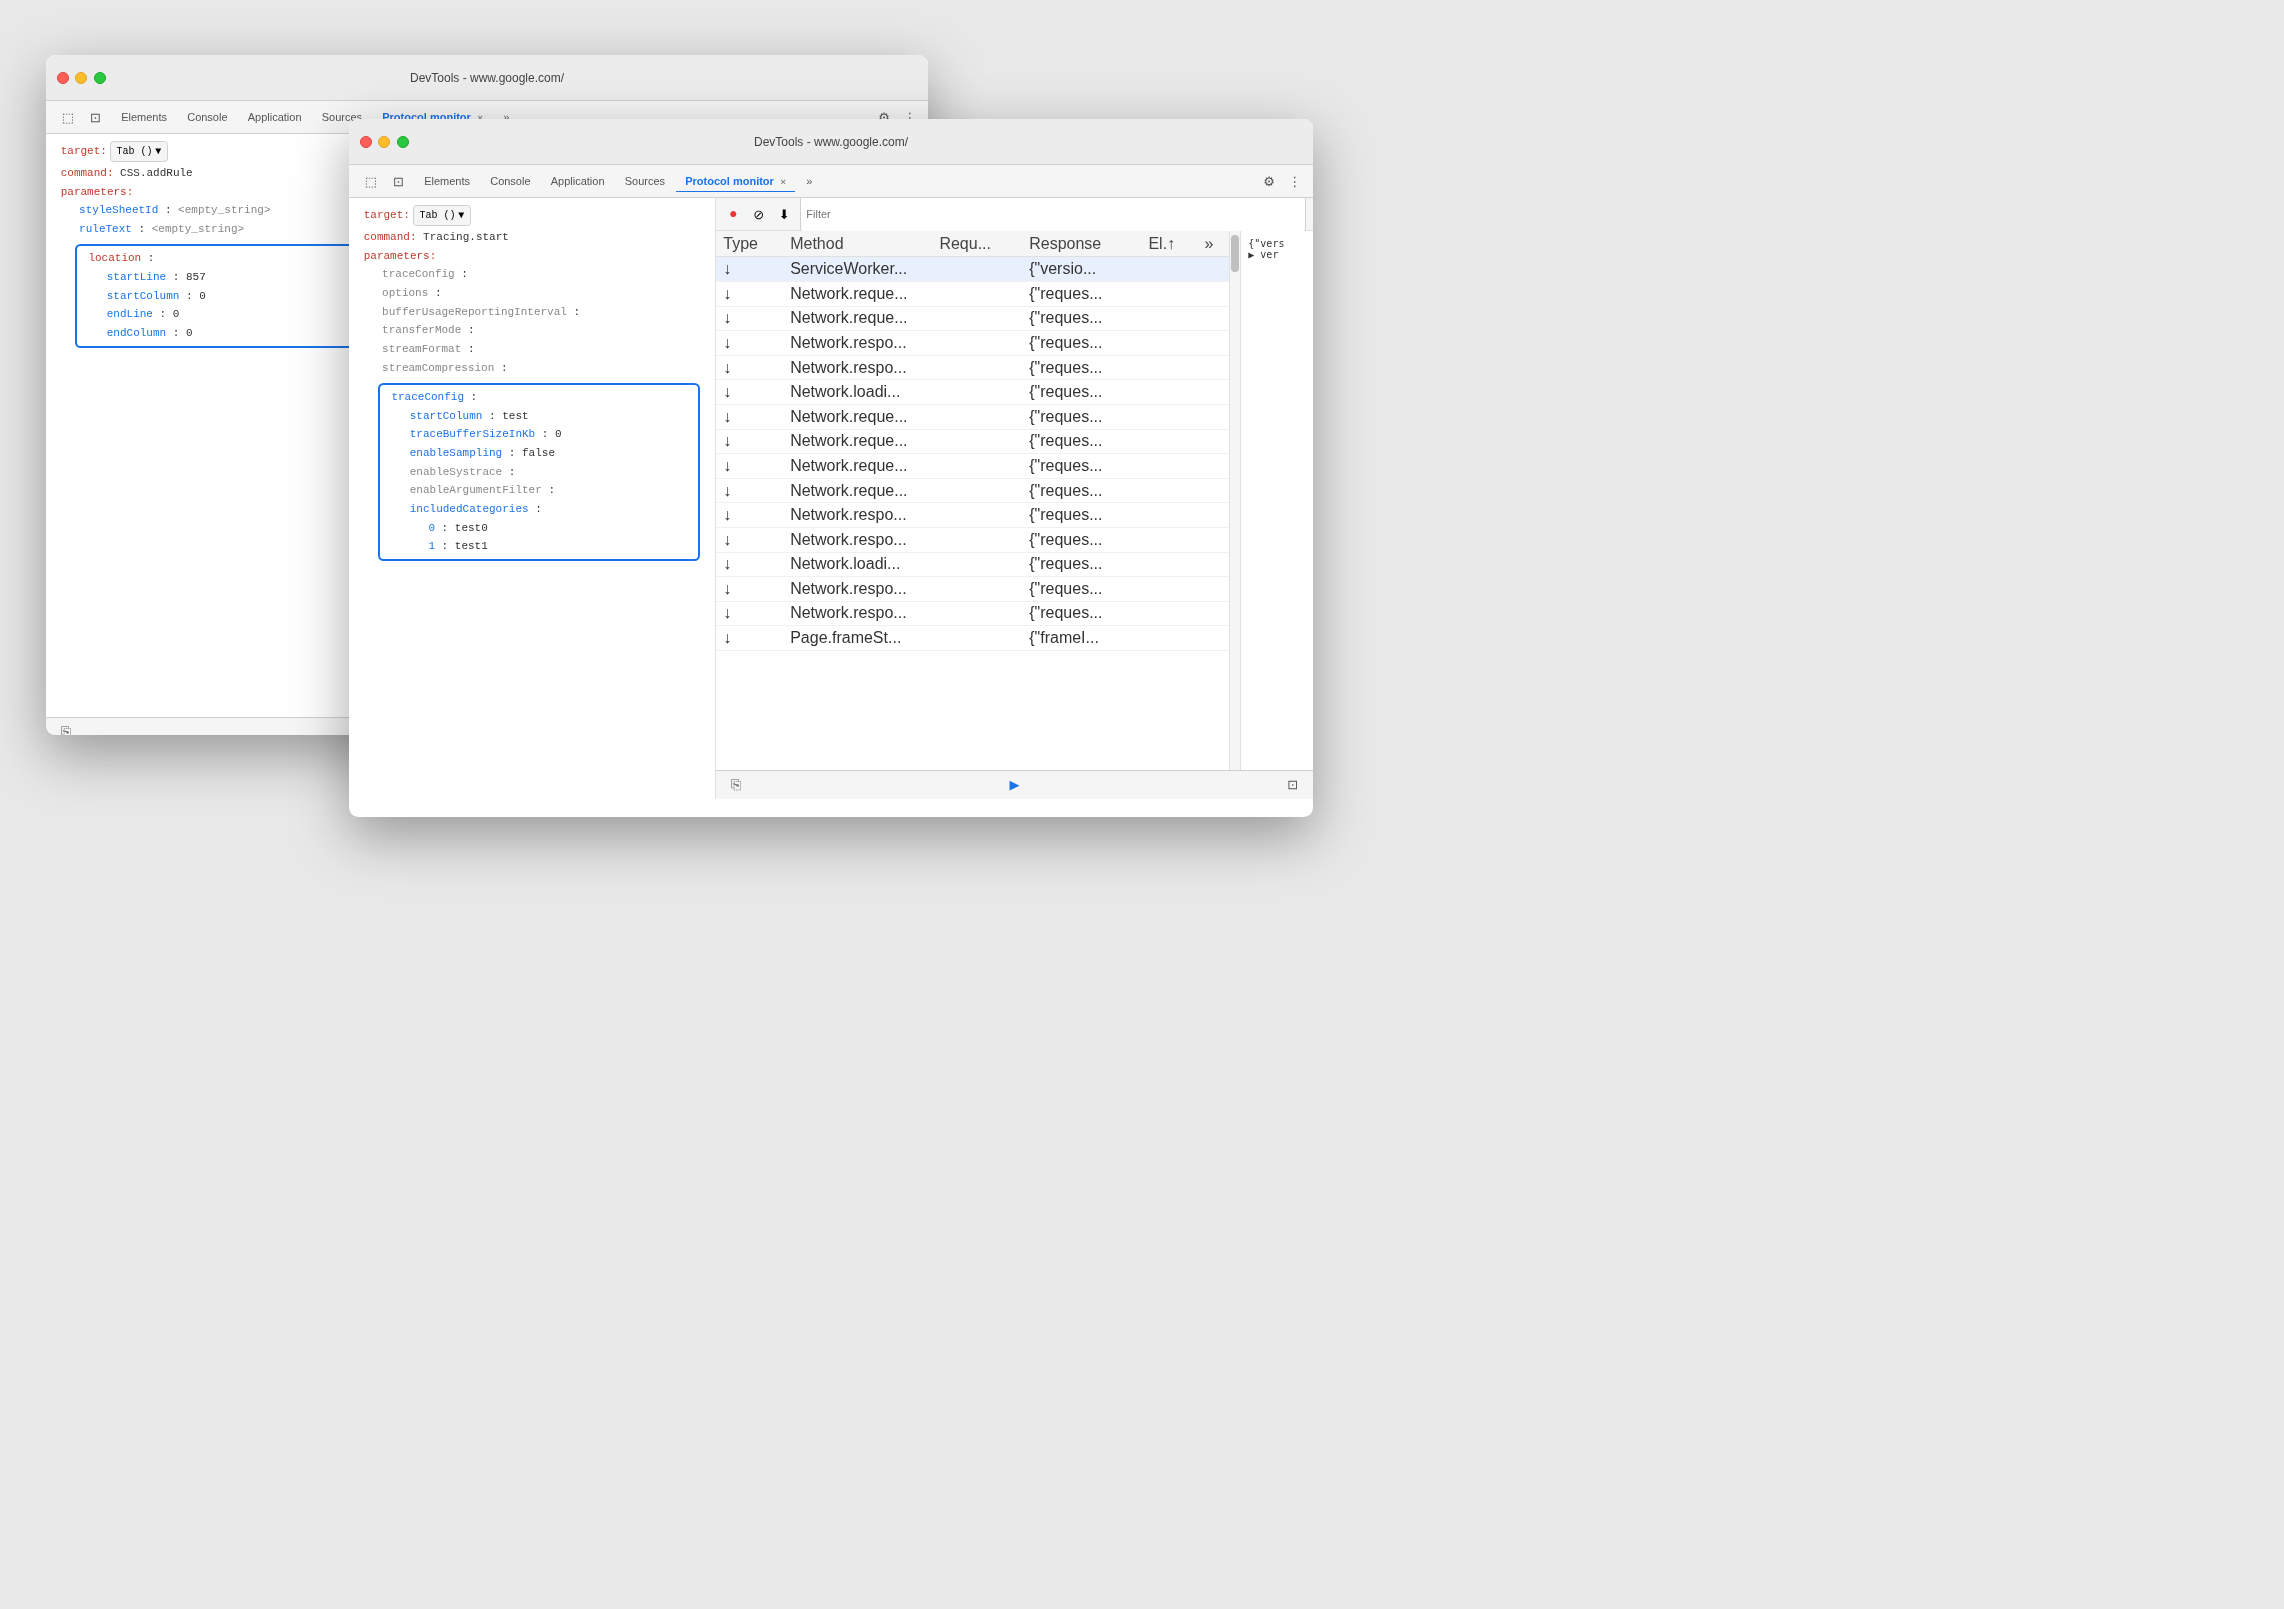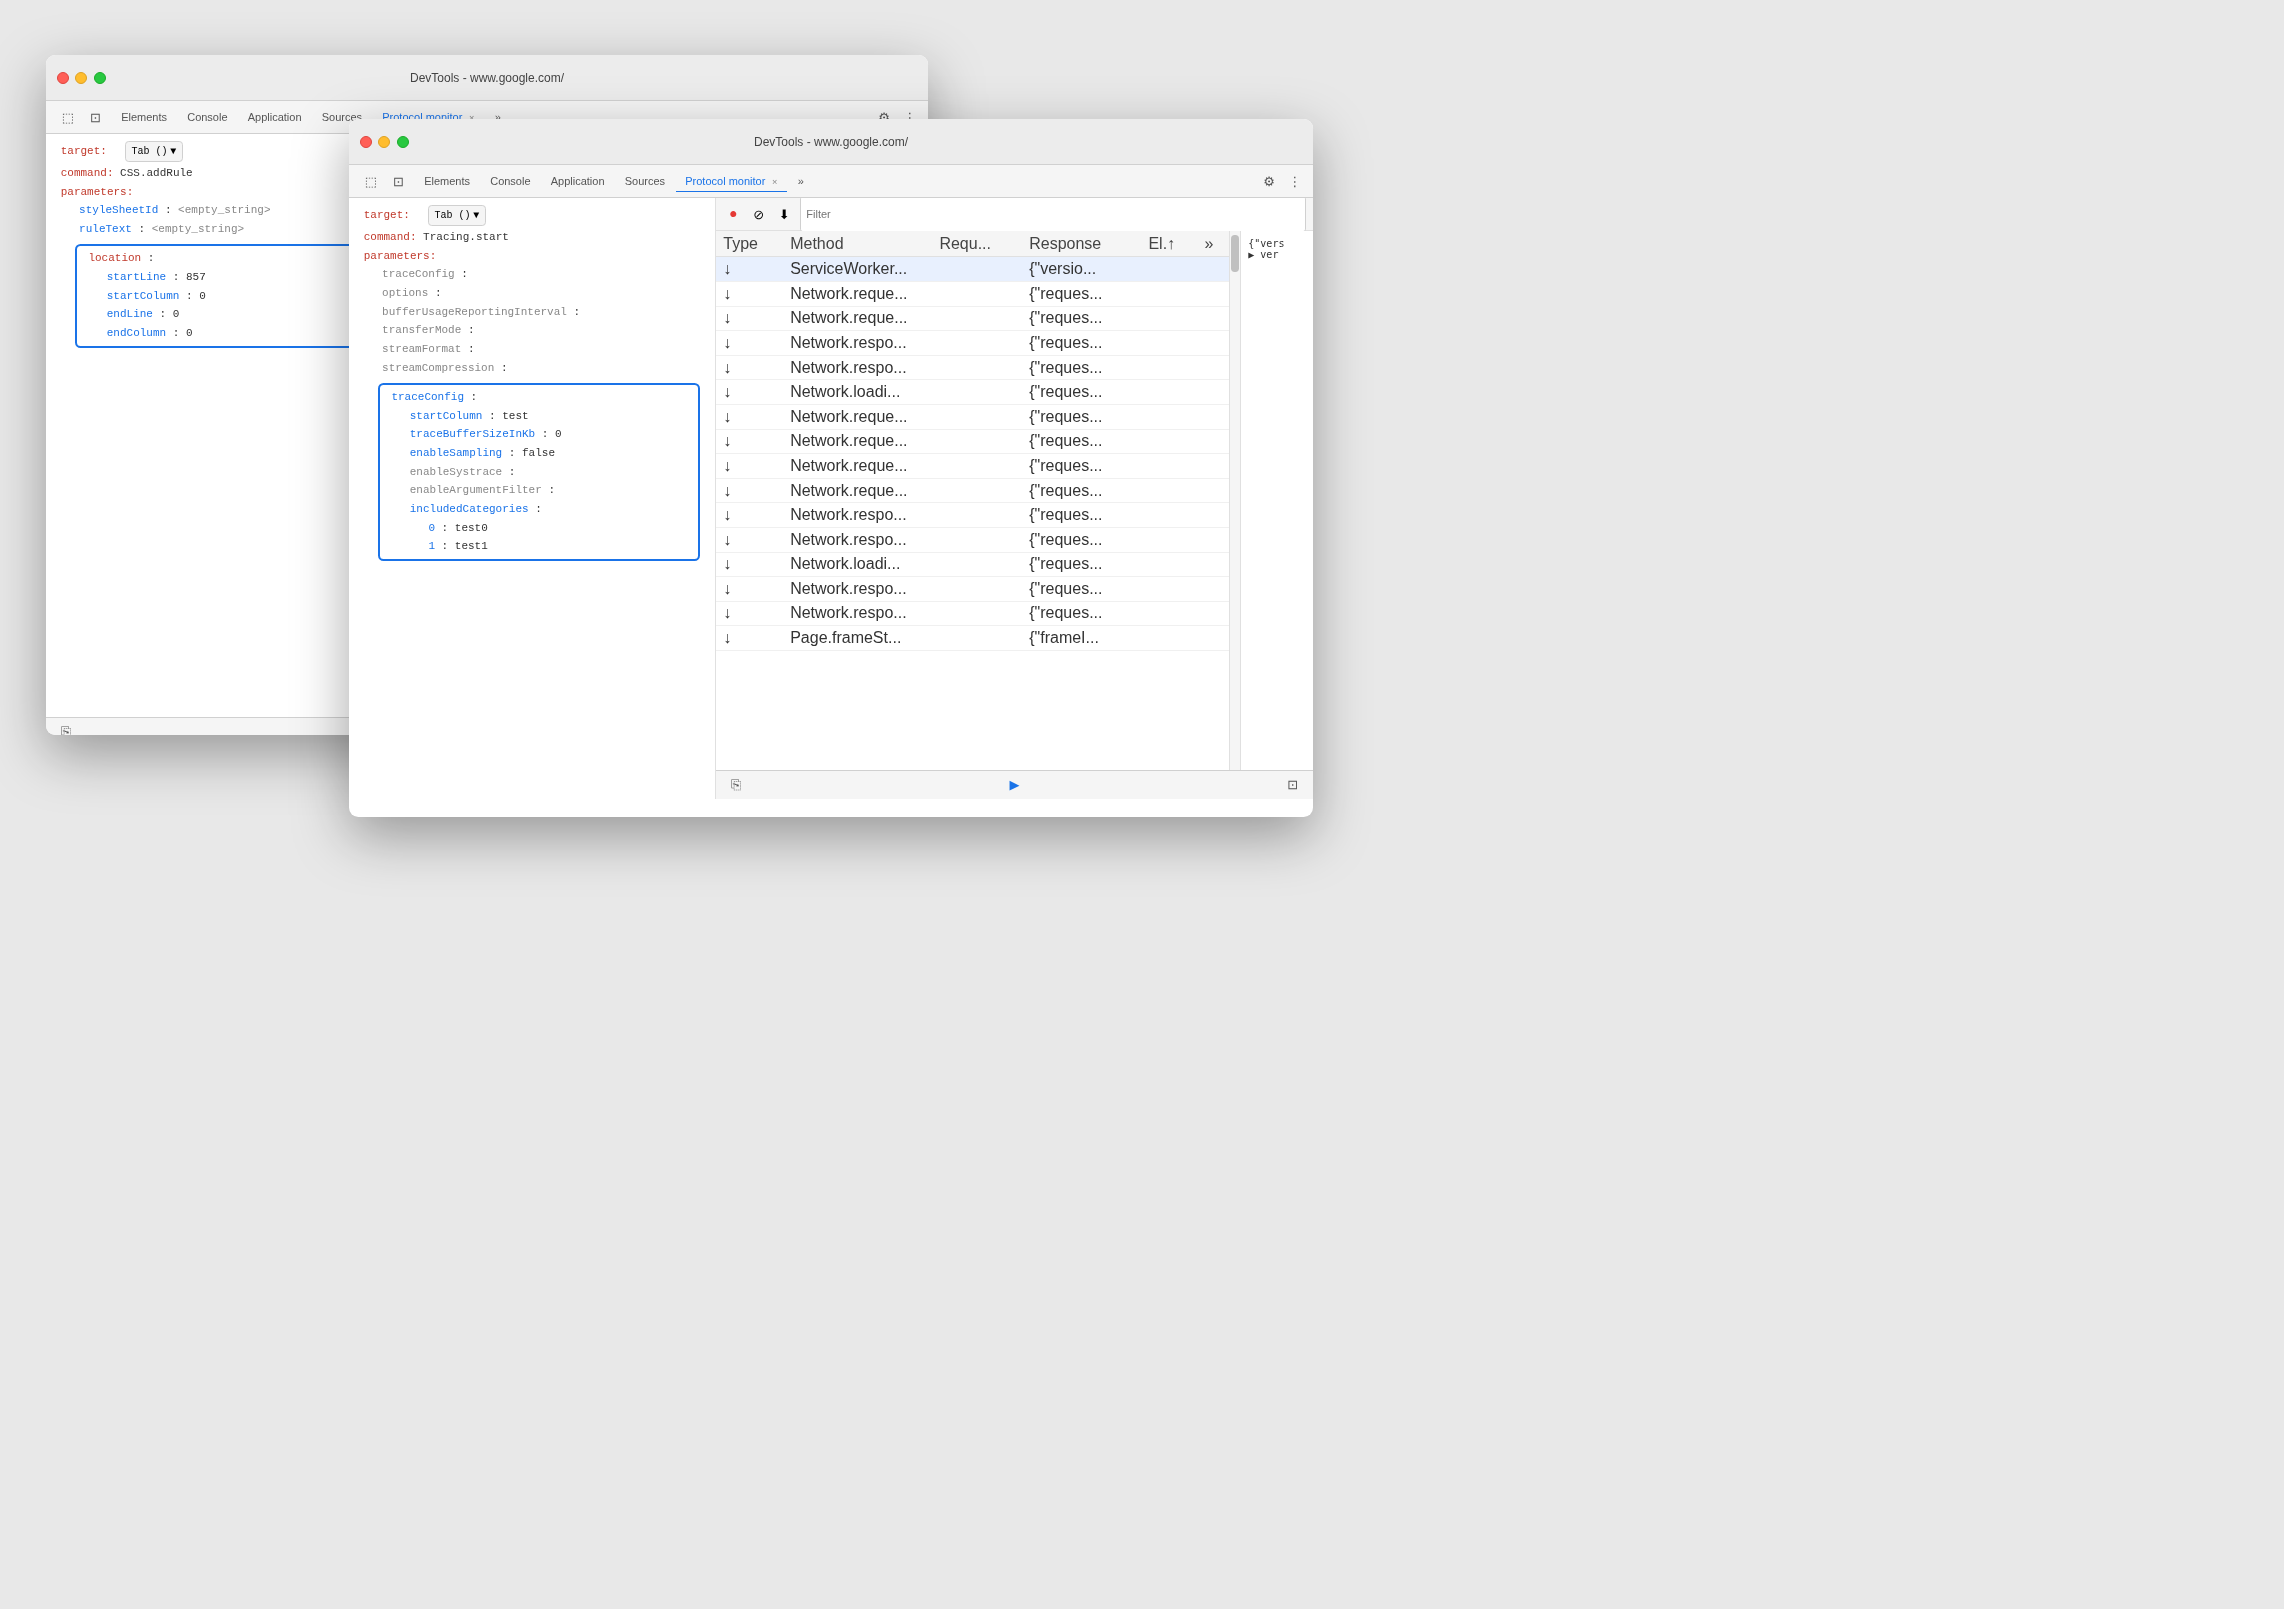--- a/index.html
+++ b/index.html
@@ -68,21 +68,21 @@
     .tab-item {
       padding: 4.6px 9.2px;
       cursor: pointer;
       border-radius: 3.7px 3.7px 0 0;
       white-space: nowrap;
     }
     .tab-item.active {
       color: #1a73e8;
       border-bottom: 1.8px solid #1a73e8;
       background: transparent;
-      font-weight: 400;
+      font-weight: 700;
     }
     .tab-close {
       font-size: 9.2px;
       margin-left: 3.7px;
       color: #888;
     }
     .tab-icons {
       display: flex;
       align-items: center;
       gap: 5.5px;
@@ -122,21 +122,21 @@
     
     .tc-area {
       padding: 7.3px 14.7px;
       font-family: 'Menlo', 'Monaco', 'Courier New', monospace;
       font-size: 11px;
       line-height: 1.7;
     }
     .target-row {
       display: flex;
       align-items: center;
-      gap: 18px;
+      gap: 3px;
       margin-bottom: 1.8px;
     }
     .dropdown-btn {
       background: #f5f5f5;
       border: 0.9px solid #d0d0d0;
       border-radius: 3.7px;
       padding: 0.9px 5.5px;
       font-size: 10px;
       cursor: pointer;
       display: flex;

